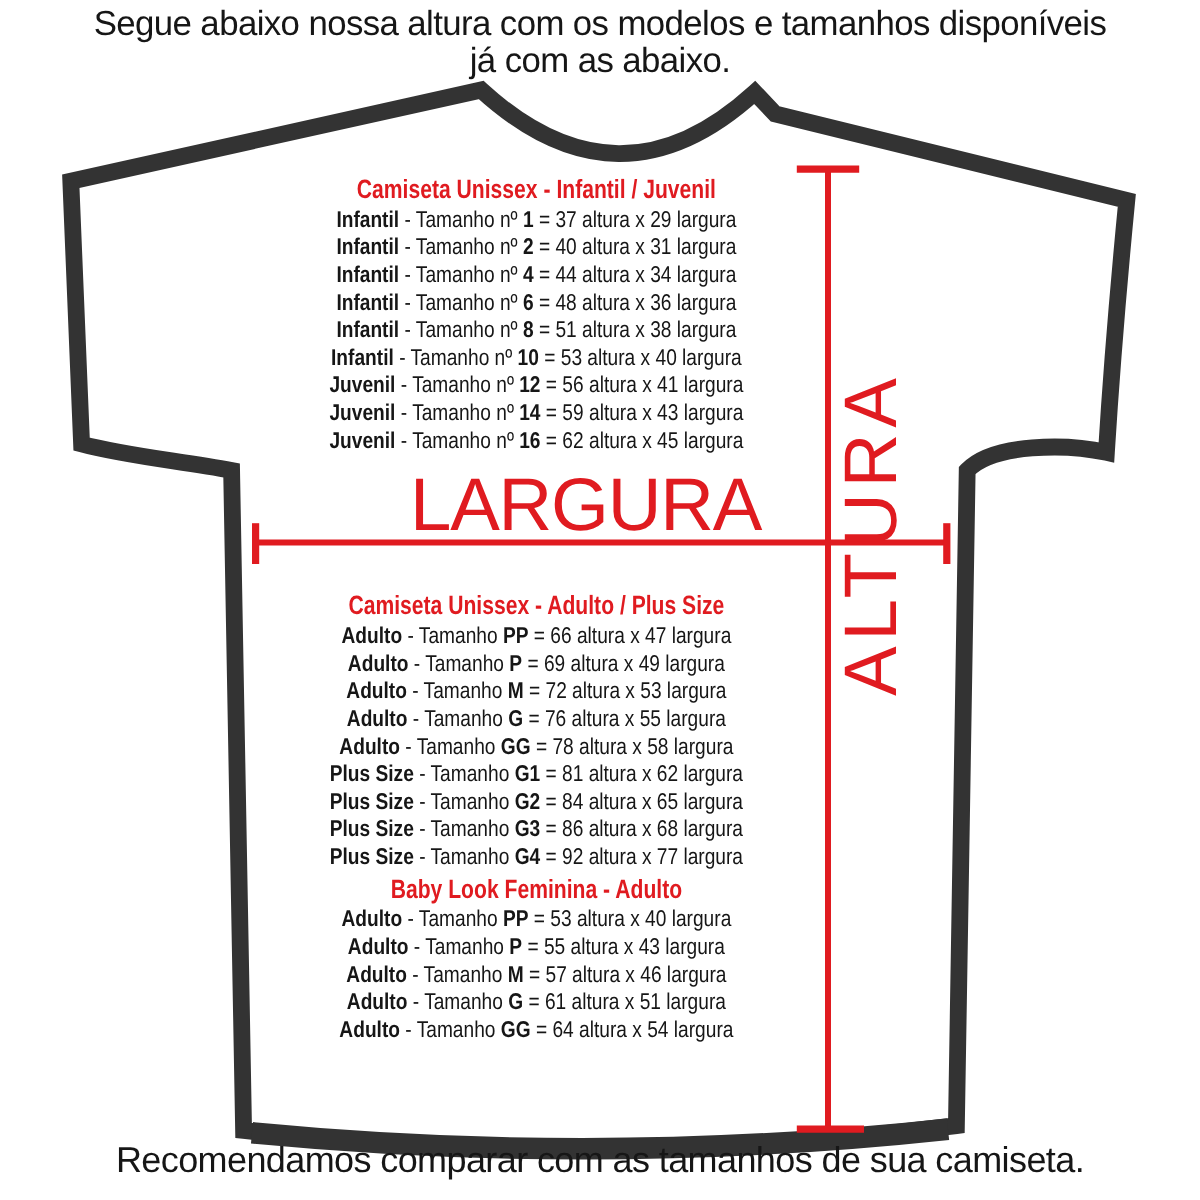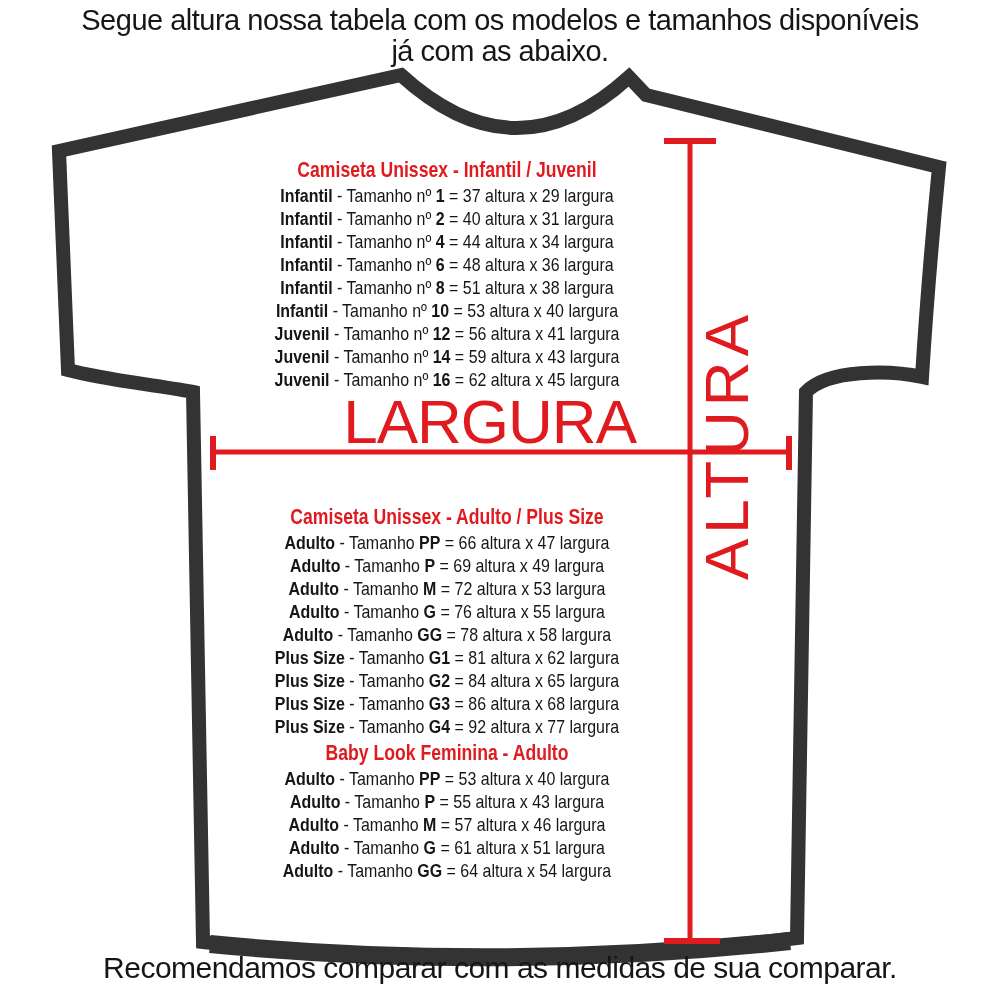--- a/index.html
+++ b/index.html
@@ -13,36 +13,36 @@
     position:relative;width:1000px;height:1000px;background:var(--bg);
     overflow:hidden;font-family:"Liberation Sans",sans-serif;color:var(--text);
   }
   #shirt-svg{position:absolute;left:0;top:0;width:1000px;height:1000px;}
   .note{
     position:absolute;left:0;width:1000px;text-align:center;
     color:var(--text);letter-spacing:-0.5px;
   }
   #top-note{top:5px;font-size:29px;line-height:31px;}
   #bottom-note{top:951px;font-size:30px;line-height:34px;}
-  .section{position:absolute;left:147px;width:600px;text-align:center;margin-top:12px;}
+  .section{position:absolute;left:147px;width:600px;text-align:center;}
   .section-title{
     font-size:22px;font-weight:bold;color:var(--red);line-height:24px;
     margin-bottom:2px;transform:scaleX(0.80);transform-origin:50% 50%;
     white-space:nowrap;
   }
   .row{
     font-size:19px;line-height:23px;color:var(--text);white-space:nowrap;
     transform:scaleX(0.84);transform-origin:50% 50%;
   }
   .row b{font-weight:bold;}
   #sec-0{top:146px;}
   #sec-1{top:493px;text-align:center;}
   #sec-2{top:729px;}
   #largura-label{
-    position:absolute;left:316px;top:391px;width:320px;text-align:right;
+    position:absolute;left:328px;top:391px;width:320px;text-align:center;
     font-size:62px;line-height:62px;color:var(--red);white-space:nowrap;
     letter-spacing:-1px;
   }
   #altura-label{
     position:absolute;left:577px;top:413px;width:300px;height:64px;
     text-align:center;font-size:62px;line-height:64px;color:var(--red);
     white-space:nowrap;letter-spacing:5px;
     transform:rotate(-90deg);transform-origin:50% 50%;
   }
 </style>
@@ -64,21 +64,21 @@
     </g>
 
     <g style="stroke:var(--red)" fill="none">
       <path d="M 690 141 L 690 941" stroke-width="5"></path>
       <path d="M 664 141 L 716 141" stroke-width="6"></path>
       <path d="M 664 941 L 720 941" stroke-width="6"></path>
     </g>
   </svg>
 
   <div id="top-note" class="note">
-    <div>Segue altura nossa tabela com os modelos e tamanhos disponíveis</div>
+    <div>Segue abaixo nossa altura com os modelos e tamanhos disponíveis</div>
     <div>já com as abaixo.</div>
   </div>
 
   <div id="sec-0" class="section">
     <div class="section-title">Camiseta Unissex - Infantil / Juvenil</div>
     <div>
         <div class="row"><b>Infantil</b> - Tamanho nº <b>1</b> = 37 altura x 29 largura</div>
         <div class="row"><b>Infantil</b> - Tamanho nº <b>2</b> = 40 altura x 31 largura</div>
         <div class="row"><b>Infantil</b> - Tamanho nº <b>4</b> = 44 altura x 34 largura</div>
         <div class="row"><b>Infantil</b> - Tamanho nº <b>6</b> = 48 altura x 36 largura</div>
@@ -112,15 +112,15 @@
     <div class="section-title">Baby Look Feminina - Adulto</div>
     <div>
         <div class="row"><b>Adulto</b> - Tamanho <b>PP</b> = 53 altura x 40 largura</div>
         <div class="row"><b>Adulto</b> - Tamanho <b>P</b> = 55 altura x 43 largura</div>
         <div class="row"><b>Adulto</b> - Tamanho <b>M</b> = 57 altura x 46 largura</div>
         <div class="row"><b>Adulto</b> - Tamanho <b>G</b> = 61 altura x 51 largura</div>
         <div class="row"><b>Adulto</b> - Tamanho <b>GG</b> = 64 altura x 54 largura</div>
       </div>
   </div>
 
-  <div id="bottom-note" class="note">Recomendamos comparar com as medidas de sua comparar.</div>
+  <div id="bottom-note" class="note">Recomendamos comparar com as tamanhos de sua camiseta.</div>
 
 </div>
 
 </body></html>

